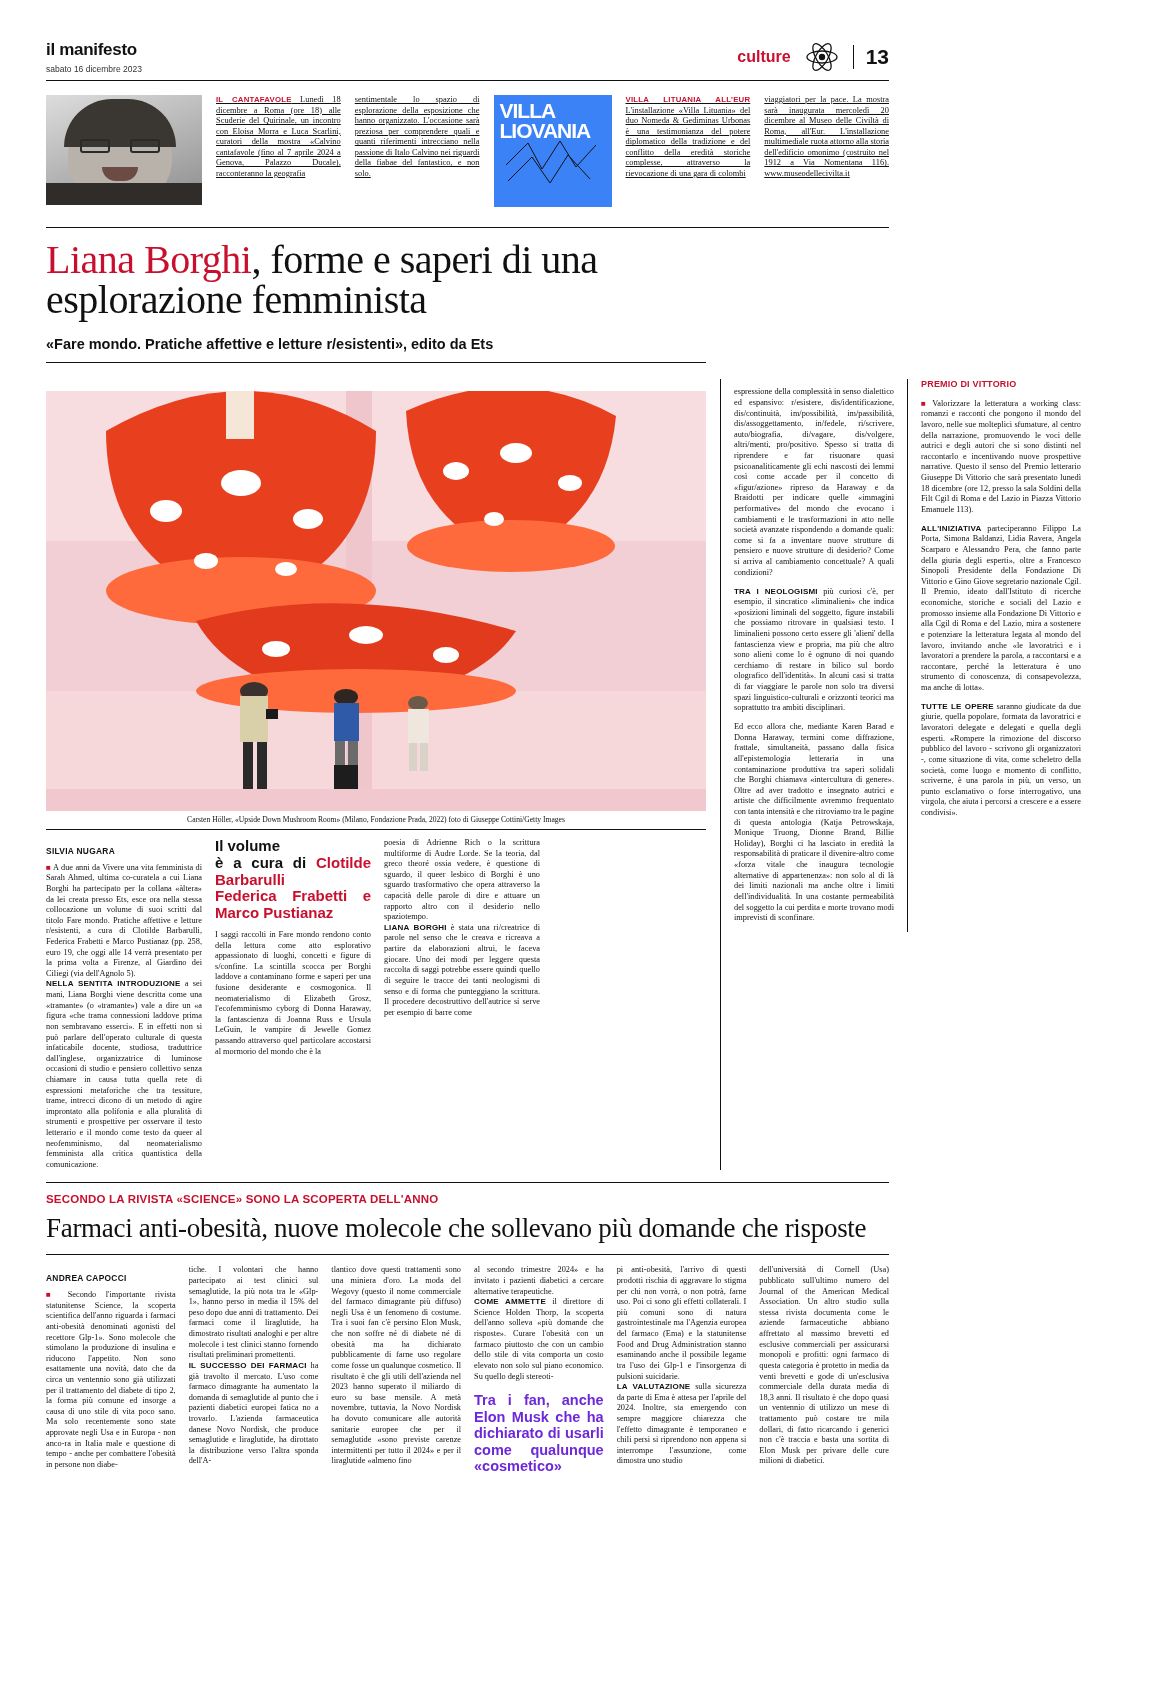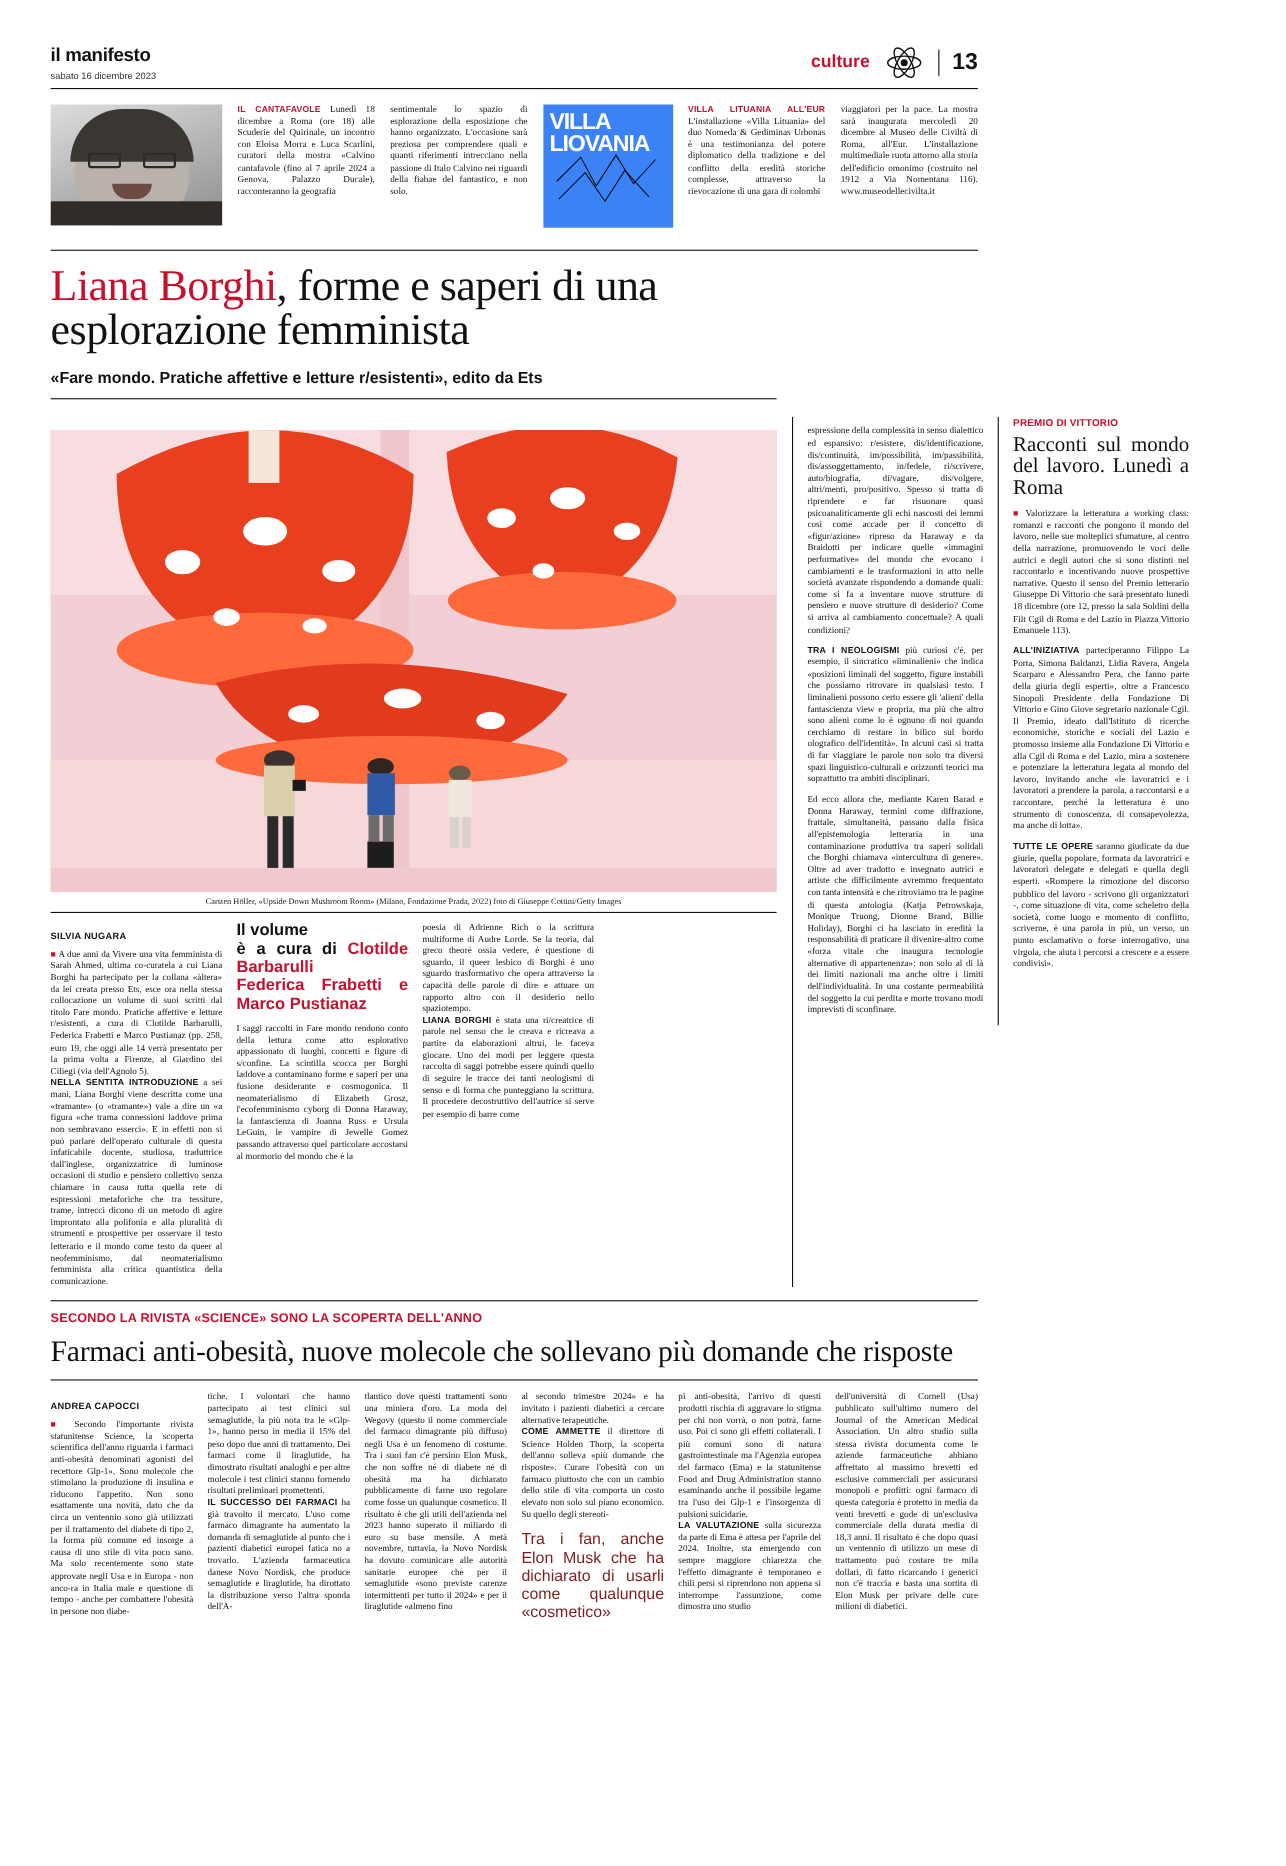--- a/index.html
+++ b/index.html
@@ -25,21 +25,21 @@
   .topstrip { display:flex; gap:14px; margin-top:14px; padding-bottom:10px; }
   .portrait { width:156px; height:110px; background:linear-gradient(160deg,#ddd,#8d8d8d); position:relative; overflow:hidden; flex:none; }
   .portrait .face { position:absolute; left:22px; top:8px; width:104px; height:104px; border-radius:50% 50% 46% 46%; background:#b9b2ab; }
   .portrait .hair { position:absolute; left:18px; top:4px; width:112px; height:48px; border-radius:56px 56px 0 0; background:#3a3632; }
   .portrait .glasses { position:absolute; left:34px; top:44px; width:80px; height:14px; }
   .portrait .glasses i { position:absolute; width:30px; height:14px; border:2px solid #2a2a2a; border-radius:3px; }
   .portrait .glasses i:nth-child(1){ left:0 } .portrait .glasses i:nth-child(2){ right:0 }
   .portrait .mouth { position:absolute; left:56px; top:72px; width:36px; height:14px; background:#6b4b44; border-radius:0 0 18px 18px; }
   .portrait .shirt { position:absolute; left:0; bottom:0; width:156px; height:22px; background:#2f2c29; }
 
-  .brief { width:152px; font-size:8.4px; line-height:1.26; text-align:justify; }
+  .brief { width:152px; font-size:8.4px; line-height:1.26; text-align:justify;text-decoration:underline; }
   .brief.w2 { width:152px; }
   .brief b { font-family:"Liberation Sans", sans-serif; font-size:7.8px; letter-spacing:0.2px; }
   .brief b.red { color:#c8102e; }
   .villa-img { width:118px; height:112px; background:#3b82f6; position:relative; flex:none; overflow:hidden; }
   .villa-img .txt { position:absolute; inset:6px; color:#fff; font-family:"Liberation Sans", sans-serif; font-weight:bold; font-size:21px; line-height:0.95; letter-spacing:-1px; }
   .villa-img .scrib { position:absolute; left:8px; top:40px; width:100px; height:56px; }
 
   
   .headline-wrap { margin-top:10px; border-top:1px solid #111; padding-top:12px; display:flex; gap:16px;flex-direction:column; }
   .headline-main { width:660px; }
@@ -69,21 +69,21 @@
   .rail-col { width:160px; font-size:8.3px; line-height:1.28; text-align:justify; }
   .rail-head { color:#c8102e; font-family:"Liberation Sans", sans-serif; font-weight:bold; font-size:9px; letter-spacing:0.2px; }
   .rail-title { font-size:19px; line-height:1.04; margin:4px 0 8px; }
 
   
   .story2 { border-top:1px solid #111; margin-top:12px; padding-top:10px; }
   .over2 { color:#c8102e; font-family:"Liberation Sans", sans-serif; font-weight:bold; font-size:11.5px; letter-spacing:0.2px; }
   h2.title2 { font-size:27px; font-weight:normal; margin:8px 0 10px; letter-spacing:-0.3px; border-bottom:1px solid #111; padding-bottom:10px; }
   .cols2 { display:flex; gap:13px; }
   .cols2 .col { width:160px; }
-  .pull2 { font-family:"Liberation Sans", sans-serif; font-weight:normal; font-size:14.5px; line-height:1.14; color:#7f1d1d; }
+  .pull2 { font-family:"Liberation Sans", sans-serif; font-weight:bold; font-size:14.5px; line-height:1.14; color:#6d28d9; }
 </style>
 </head>
 <body>
 
 <div class="page">
 
   <div class="masthead">
     <div class="mast-left">
       <div class="paper-name">il manifesto</div>
       <div class="paper-date">sabato 16 dicembre 2023</div>
@@ -239,21 +239,20 @@
 
     <div class="rightrail">
       <div class="rail-cols">
         <div class="rail-col">
           <p><span>espressione della complessità in senso dialettico ed espansivo: r/esistere, dis/identificazione, dis/continuità, im/possibilità, im/passibilità, dis/assoggettamento, in/fedele, ri/scrivere, auto/biografia, di/vagare, dis/volgere, altri/menti, pro/positivo. Spesso si tratta di riprendere e far risuonare quasi psicoanaliticamente gli echi nascosti dei lemmi così come accade per il concetto di «figur/azione» ripreso da Haraway e da Braidotti per indicare quelle «immagini performative» del mondo che evocano i cambiamenti e le trasformazioni in atto nelle società avanzate rispondendo a domande quali: come si fa a inventare nuove strutture di pensiero e nuove strutture di desiderio? Come si arriva al cambiamento concettuale? A quali condizioni?</span></p>
           <p><span class="kicker">TRA I NEOLOGISMI</span> <span>più curiosi c'è, per esempio, il sincratico «liminalieni» che indica «posizioni liminali del soggetto, figure instabili che possiamo ritrovare in qualsiasi testo. I liminalieni possono certo essere gli 'alieni' della fantascienza view e propria, ma più che altro sono alieni come lo è ognuno di noi quando cerchiamo di restare in bilico sul bordo olografico dell'identità». In alcuni casi si tratta di far viaggiare le parole non solo tra diversi spazi linguistico-culturali e orizzonti teorici ma soprattutto tra ambiti disciplinari.</span></p>
           <p><span>Ed ecco allora che, mediante Karen Barad e Donna Haraway, termini come diffrazione, frattale, simultaneità, passano dalla fisica all'epistemologia letteraria in una contaminazione produttiva tra saperi solidali che Borghi chiamava «intercultura di genere». Oltre ad aver tradotto e insegnato autrici e artiste che difficilmente avremmo frequentato con tanta intensità e che ritroviamo tra le pagine di questa antologia (Katja Petrowskaja, Monique Truong, Dionne Brand, Billie Holiday), Borghi ci ha lasciato in eredità la responsabilità di praticare il divenire-altro come «forza vitale che inaugura tecnologie alternative di appartenenza»: non solo al di là dei limiti nazionali ma anche oltre i limiti dell'individualità. In una costante permeabilità del soggetto la cui perdita e morte trovano modi imprevisti di sconfinare.</span></p>
         </div>
         <div class="rail-col" style="border-left:1px solid #111; padding-left:13px; width:174px;">
           <div class="rail-head">PREMIO DI VITTORIO</div>
-          <div class="rail-title">Racconti sul mondo del lavoro. Lunedì a Roma</div>
           <p><span class="sq">■</span> <span>Valorizzare la letteratura a working class: romanzi e racconti che pongono il mondo del lavoro, nelle sue molteplici sfumature, al centro della narrazione, promuovendo le voci delle autrici e degli autori che si sono distinti nel raccontarlo e incentivando nuove prospettive narrative. Questo il senso del Premio letterario Giuseppe Di Vittorio che sarà presentato lunedì 18 dicembre (ore 12, presso la sala Soldini della Filt Cgil di Roma e del Lazio in Piazza Vittorio Emanuele 113).</span></p>
           <p><span class="kicker">ALL'INIZIATIVA</span> <span>parteciperanno Filippo La Porta, Simona Baldanzi, Lidia Ravera, Angela Scarparo e Alessandro Pera, che fanno parte della giuria degli esperti», oltre a Francesco Sinopoli Presidente della Fondazione Di Vittorio e Gino Giove segretario nazionale Cgil. Il Premio, ideato dall'Istituto di ricerche economiche, storiche e sociali del Lazio e promosso insieme alla Fondazione Di Vittorio e alla Cgil di Roma e del Lazio, mira a sostenere e potenziare la letteratura legata al mondo del lavoro, invitando anche «le lavoratrici e i lavoratori a prendere la parola, a raccontarsi e a raccontare, perché la letteratura è uno strumento di conoscenza, di consapevolezza, ma anche di lotta».</span></p>
           <p><span class="kicker">TUTTE LE OPERE</span> <span>saranno giudicate da due giurie, quella popolare, formata da lavoratrici e lavoratori delegate e delegati e quella degli esperti. «Rompere la rimozione del discorso pubblico del lavoro - scrivono gli organizzatori -, come situazione di vita, come scheletro della società, come luogo e momento di conflitto, scriverne, è una parola in più, un verso, un punto esclamativo o forse interrogativo, una virgola, che aiuta i percorsi a crescere e a essere condivisi».</span></p>
         </div>
       </div>
     </div>
   </div>
 
   <div class="story2">
     <div class="over2">SECONDO LA RIVISTA «SCIENCE» SONO LA SCOPERTA DELL'ANNO</div>

